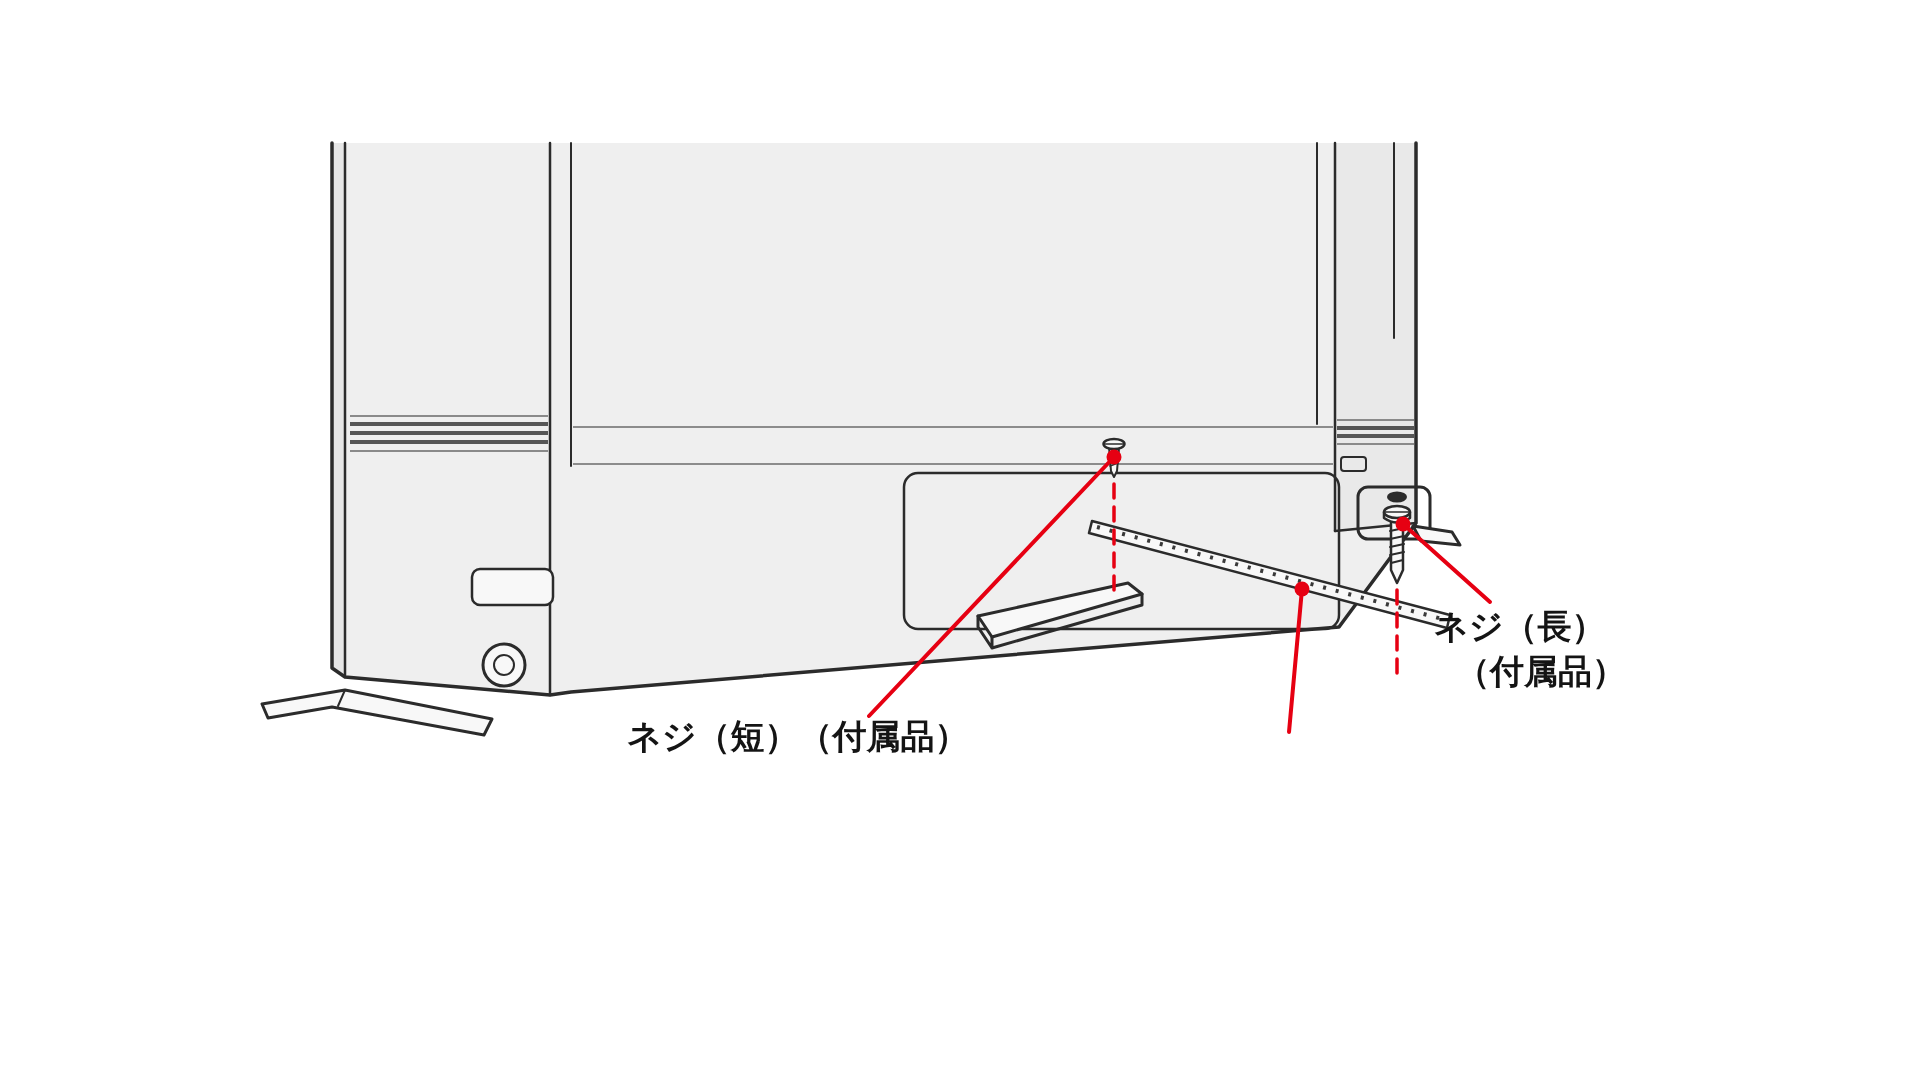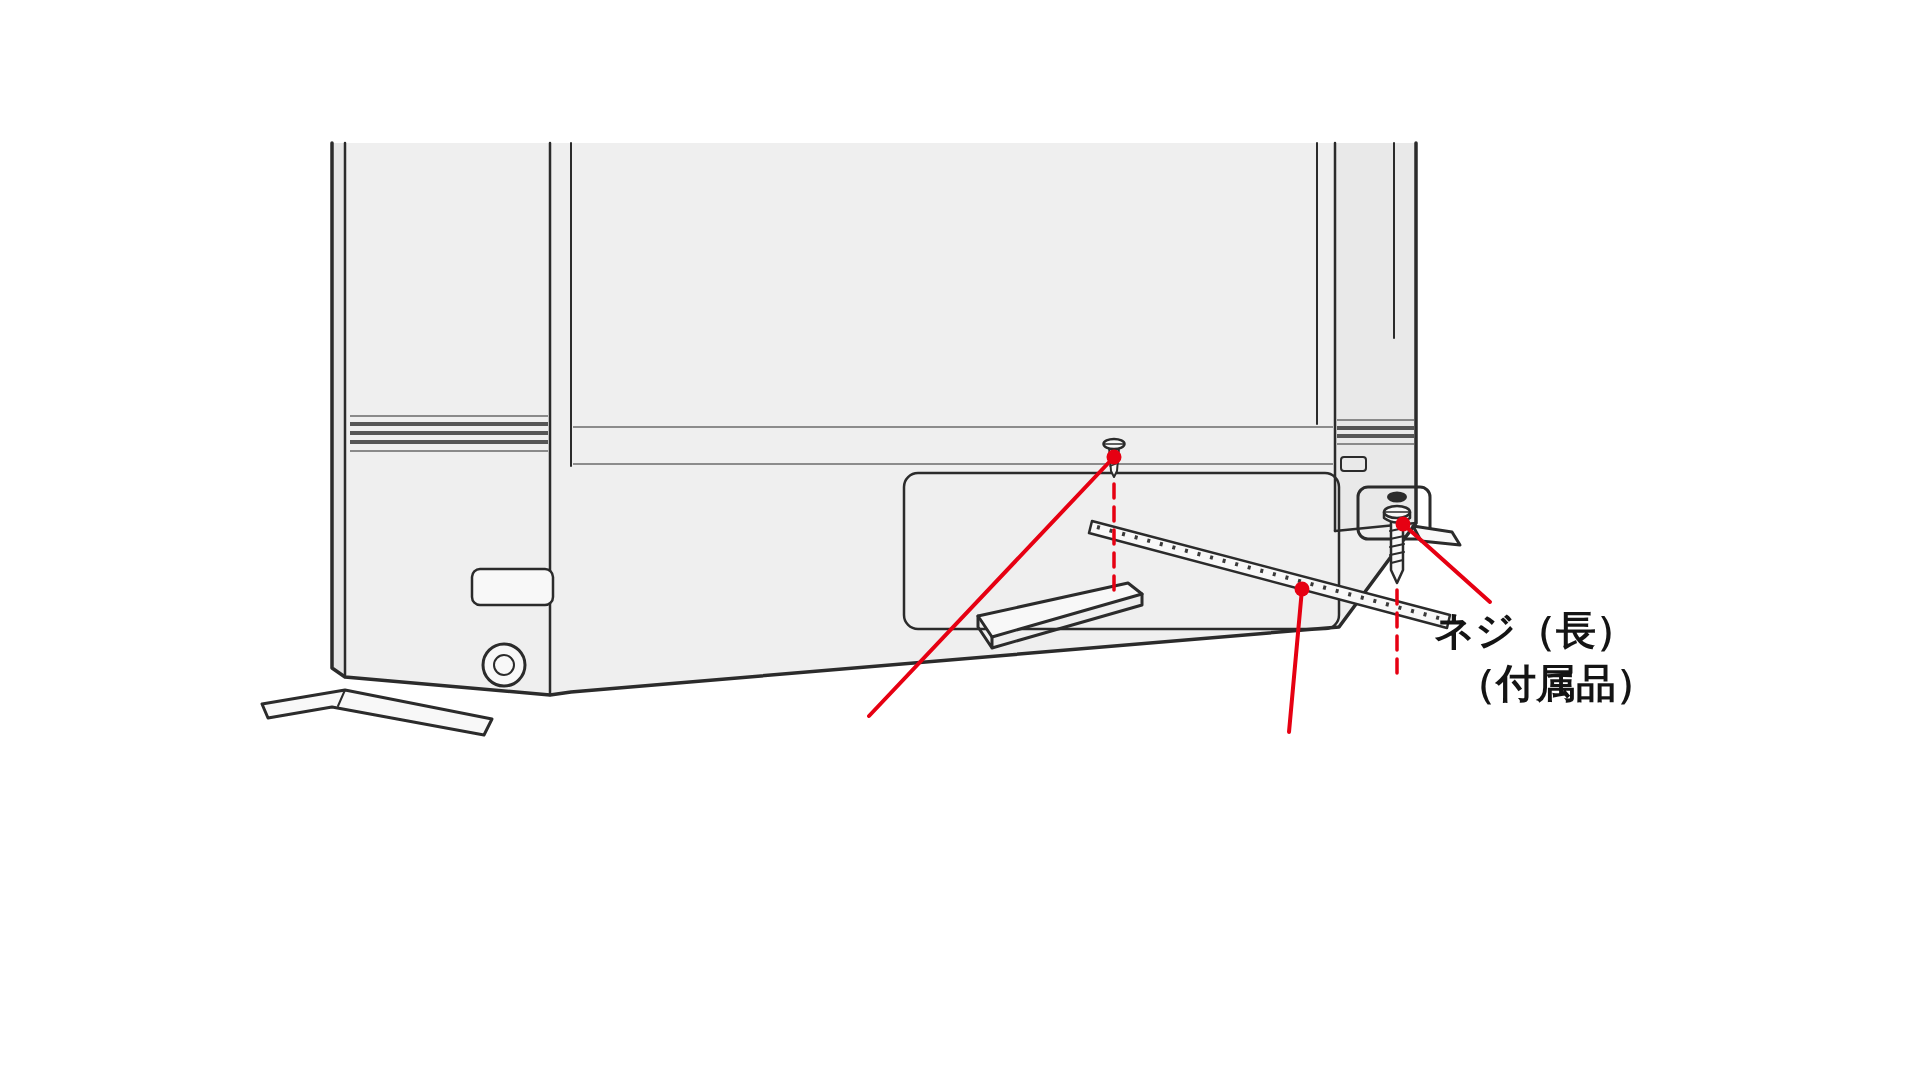--- a/index.html
+++ b/index.html
@@ -19,21 +19,21 @@
   .panel2  { fill: #e6e6e6; }
   .panel3  { fill: #e9e9e9; }
   .white   { fill: #f8f8f8; }
   .redln   { stroke: var(--accent-red, #e60012); fill: none; stroke-linecap: round; }
   .reddot  { fill: var(--accent-red, #e60012); }
 
   
   .label {
     position: absolute;
     color: #141414;
-    font-size: 40px;
+    font-size: 34px;
     font-weight: 600;
     line-height: 1.32;
     white-space: nowrap;
     letter-spacing: 0px;
   }
   #label-screw-short { left: 627px;  top: 714px; }
   #label-band        { left: 1085px; top: 734px; }
   #label-screw-long  { left: 1434px; top: 604px; }
   #label-screw-long .line2 { display: block; margin-left: 22px; }
 </style>
@@ -162,20 +162,21 @@
       <line class="redln" x1="1114" y1="457" x2="869" y2="716" stroke-width="4"></line>
       <line class="redln" x1="1302" y1="589" x2="1289" y2="732" stroke-width="4"></line>
       <line class="redln" x1="1403" y1="524" x2="1490" y2="602" stroke-width="4"></line>
 
       <circle class="reddot" cx="1114" cy="457" r="7.5"></circle>
       <circle class="reddot" cx="1302" cy="589" r="7.5"></circle>
       <circle class="reddot" cx="1403" cy="524" r="7.5"></circle>
     </g>
   </svg>
 
+  <div class="label" id="label-screw-short">ネジ（短）（付属品）</div>
 
 
   <div class="label" id="label-screw-long">
     <span class="line1">ネジ（長）</span>
     <span class="line2">（付属品）</span>
   </div>
 
 </div>
 
 </body></html>

